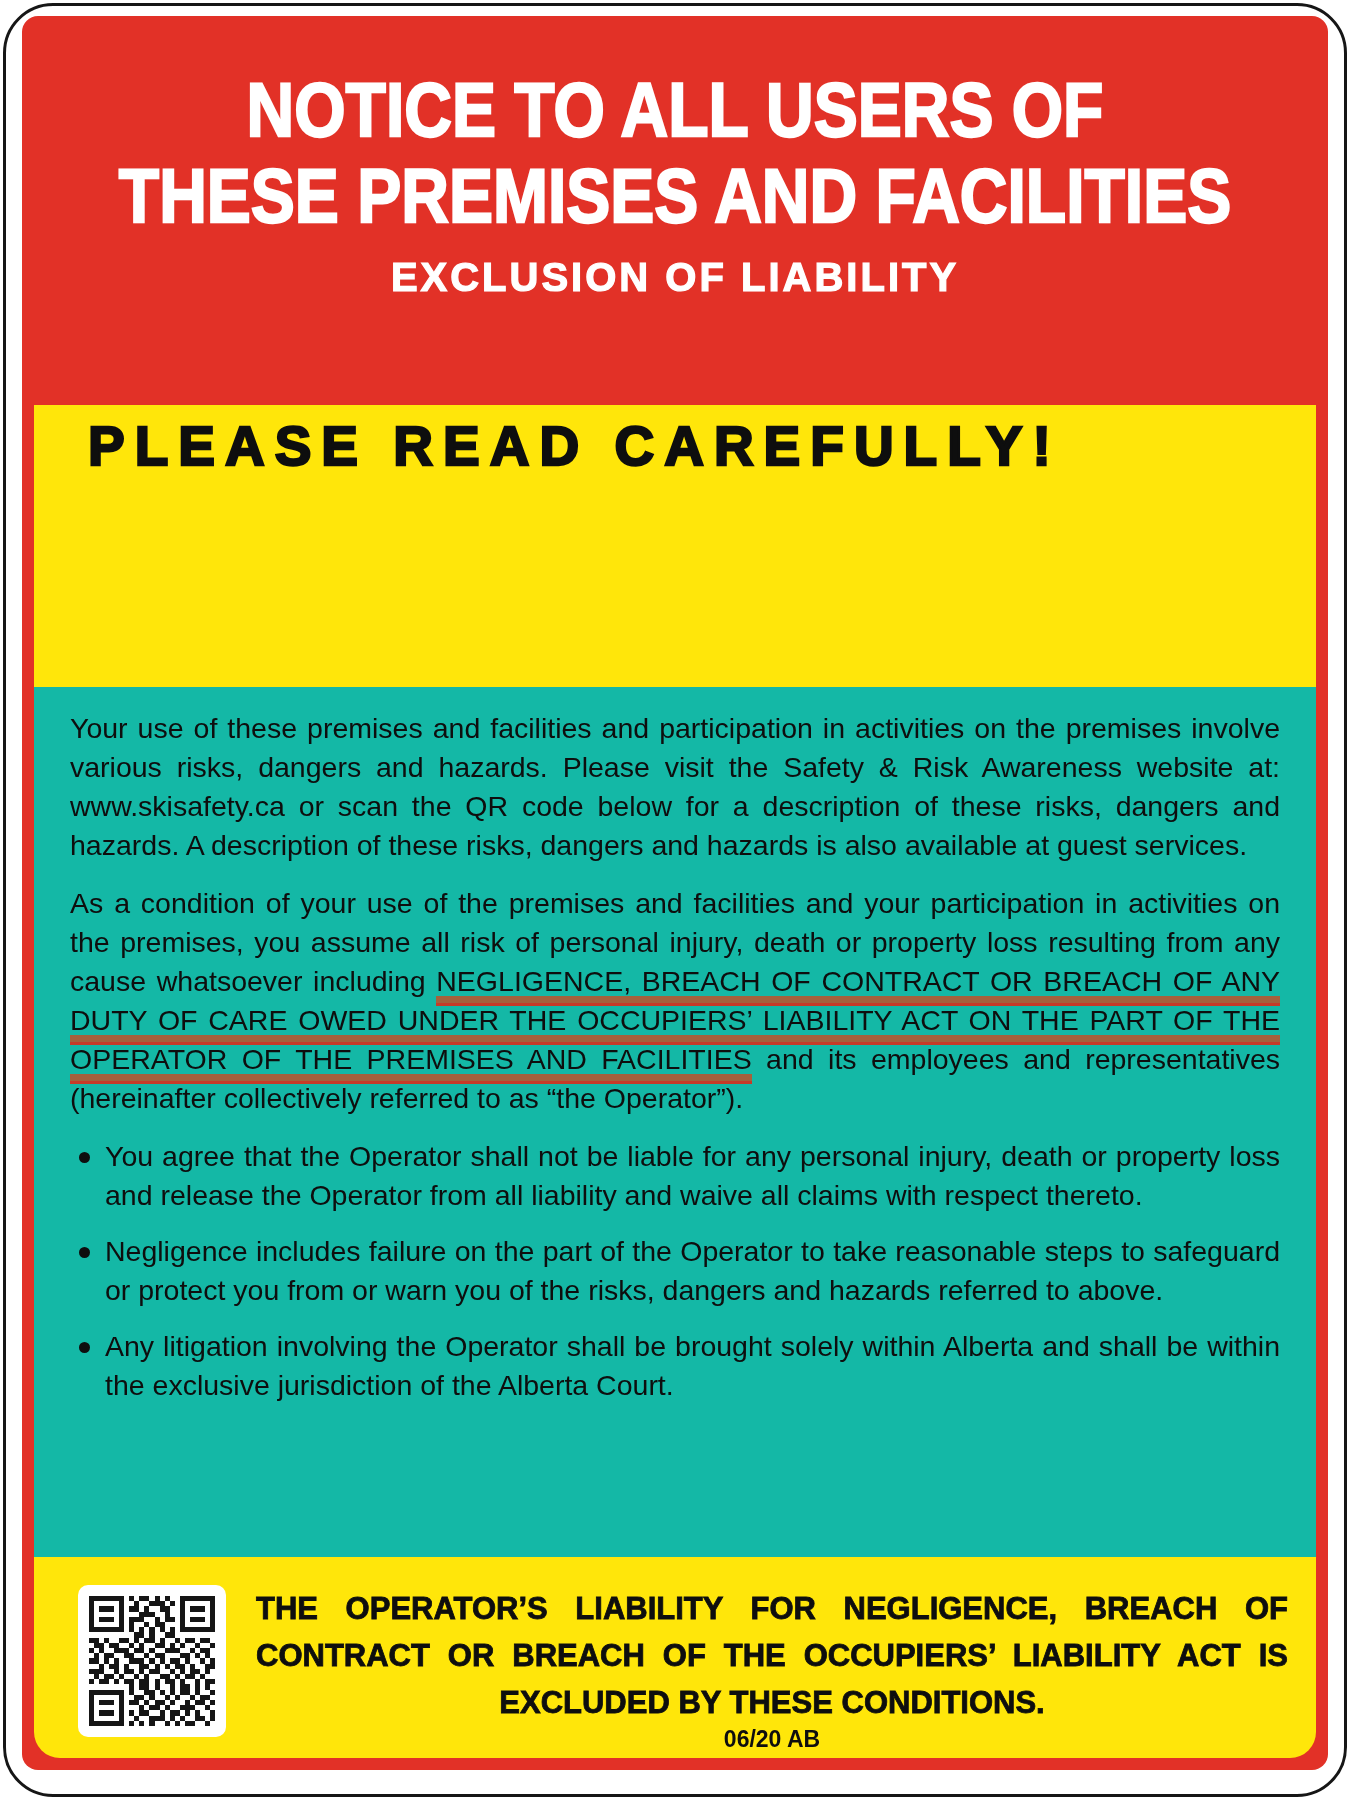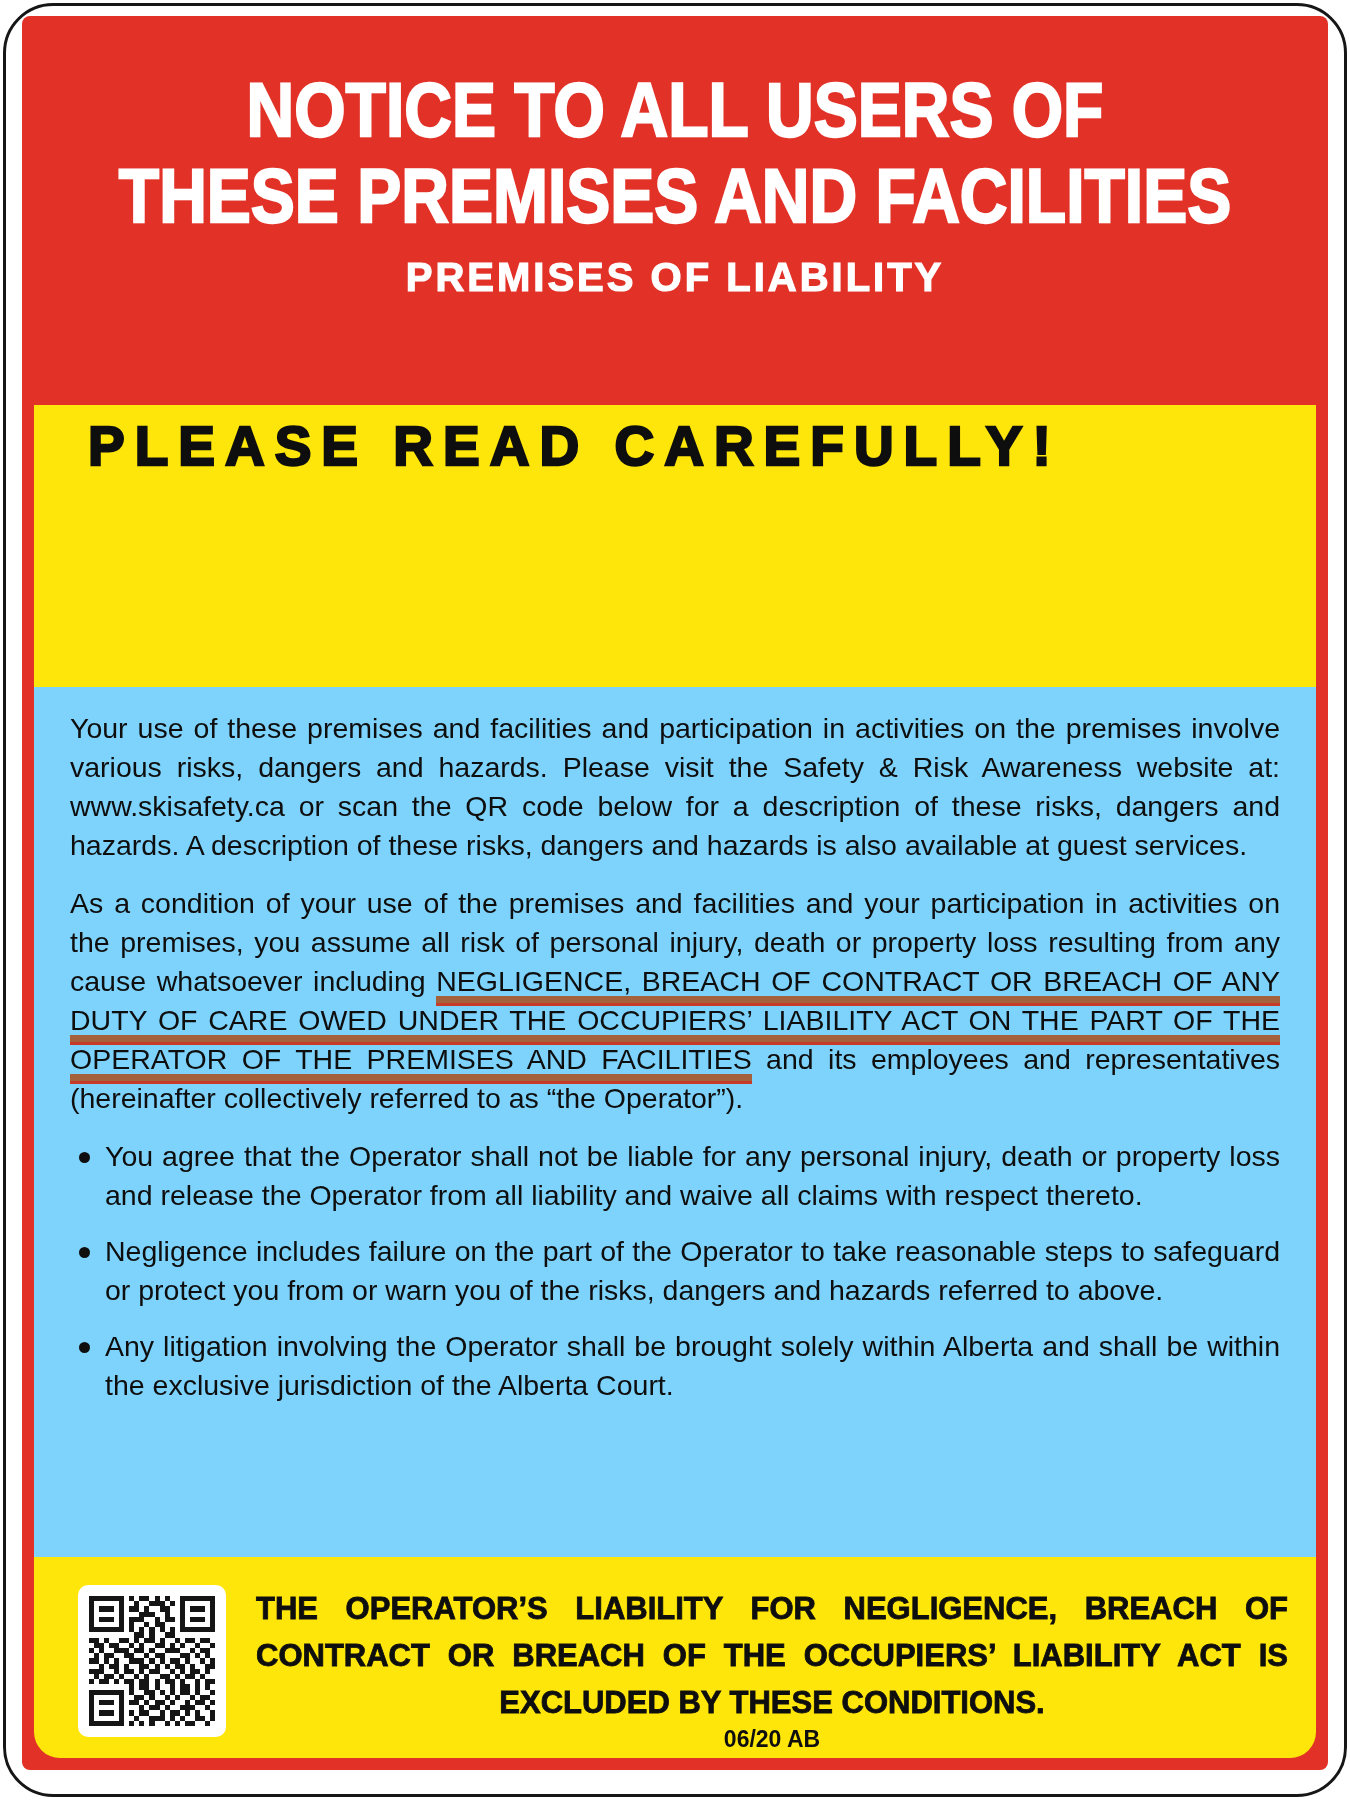--- a/index.html
+++ b/index.html
@@ -8,35 +8,35 @@
     --uln-brown:#a5613c;
     --uln-red:#c63b28;
     --ink:#0e0e0e;
   }
   *{margin:0;padding:0;box-sizing:border-box;}
   html,body{width:1350px;height:1800px;background:#ffffff;overflow:hidden;
     font-family:"Liberation Sans","DejaVu Sans",sans-serif;}
   .page{position:relative;width:1350px;height:1800px;background:#fff;}
   .outline{position:absolute;inset:3px;border:3px solid #161616;border-radius:50px;pointer-events:none;}
   .red-rect{position:absolute;left:22px;top:16px;right:22px;bottom:30px;background:var(--red);
-    border-radius:8px;padding:12px;display:flex;flex-direction:column;}
+    border-radius:16px;padding:12px;display:flex;flex-direction:column;}
   
   .header{height:377px;padding-top:40px;text-align:center;color:#fff;flex:0 0 auto;}
   .title{font-weight:bold;font-size:66px;line-height:75px;letter-spacing:0;
     transform:scaleY(1.14);transform-origin:top center;-webkit-text-stroke:2px #ffffff;}
   .subtitle{margin-top:34px;font-weight:bold;font-size:40px;line-height:50px;letter-spacing:3px;
     -webkit-text-stroke:1.2px #ffffff;}
   
   .panel{flex:0 0 auto;}
   .yellow-top{background:var(--yellow);height:282px;padding:10px 54px 0;color:var(--ink);}
   .warn-heading{text-align:left;font-weight:bold;font-size:55px;line-height:62px;letter-spacing:10px;
     -webkit-text-stroke:2.4px var(--ink);}
   .warn-body{margin-top:10px;font-weight:bold;font-size:30px;line-height:37px;
     text-align:justify;text-align-last:center;-webkit-text-stroke:0.6px var(--ink);}
-  .white-body{background:#7dd3fc;flex:1 1 auto;padding:22px 36px 0;color:var(--ink);}
+  .white-body{background:#14b8a6;flex:1 1 auto;padding:22px 36px 0;color:var(--ink);}
   .para{font-size:28.5px;line-height:39px;text-align:justify;margin-bottom:19px;}
   .uln{
     -webkit-box-decoration-break:clone;box-decoration-break:clone;
     padding-bottom:9px;
     background-image:linear-gradient(var(--uln-brown),var(--uln-brown)),
                      linear-gradient(var(--uln-red),var(--uln-red));
     background-size:100% 7px,100% 3px;
     background-position:left bottom 3px,left bottom 0;
     background-repeat:no-repeat;
   }
@@ -62,21 +62,21 @@
 <div class="page">
   <div class="outline"></div>
   <div class="red-rect">
 
     <div class="header">
       <div class="title">
         <div>NOTICE TO ALL USERS OF</div>
         <div>THESE PREMISES AND FACILITIES</div>
       </div>
       <div class="subtitle">
-        <div>PREMISES OF LIABILITY</div>
+        <div>EXCLUSION OF LIABILITY</div>
       </div>
     </div>
 
     <div class="panel yellow-top">
       <div class="warn-heading">PLEASE READ CAREFULLY!</div>
     </div>
 
     <div class="panel white-body">
       <p class="para">Your use of these premises and facilities and participation in activities on the premises involve various risks, dangers and hazards. Please visit the Safety &amp; Risk Awareness website at: www.skisafety.ca or scan the QR code below for a description of these risks, dangers and hazards. A description of these risks, dangers and hazards is also available at guest services.</p>
       <p class="para"><span>As a condition of your use of the premises and facilities and your participation in activities on the premises, you assume all risk of personal injury, death or property loss resulting from any cause whatsoever including </span><span class="uln">NEGLIGENCE, BREACH OF CONTRACT OR BREACH OF ANY DUTY OF CARE OWED UNDER THE OCCUPIERS’ LIABILITY ACT ON THE PART OF THE OPERATOR OF THE PREMISES AND FACILITIES</span><span> and its employees and representatives (hereinafter collectively referred to as “the Operator”).</span></p>

